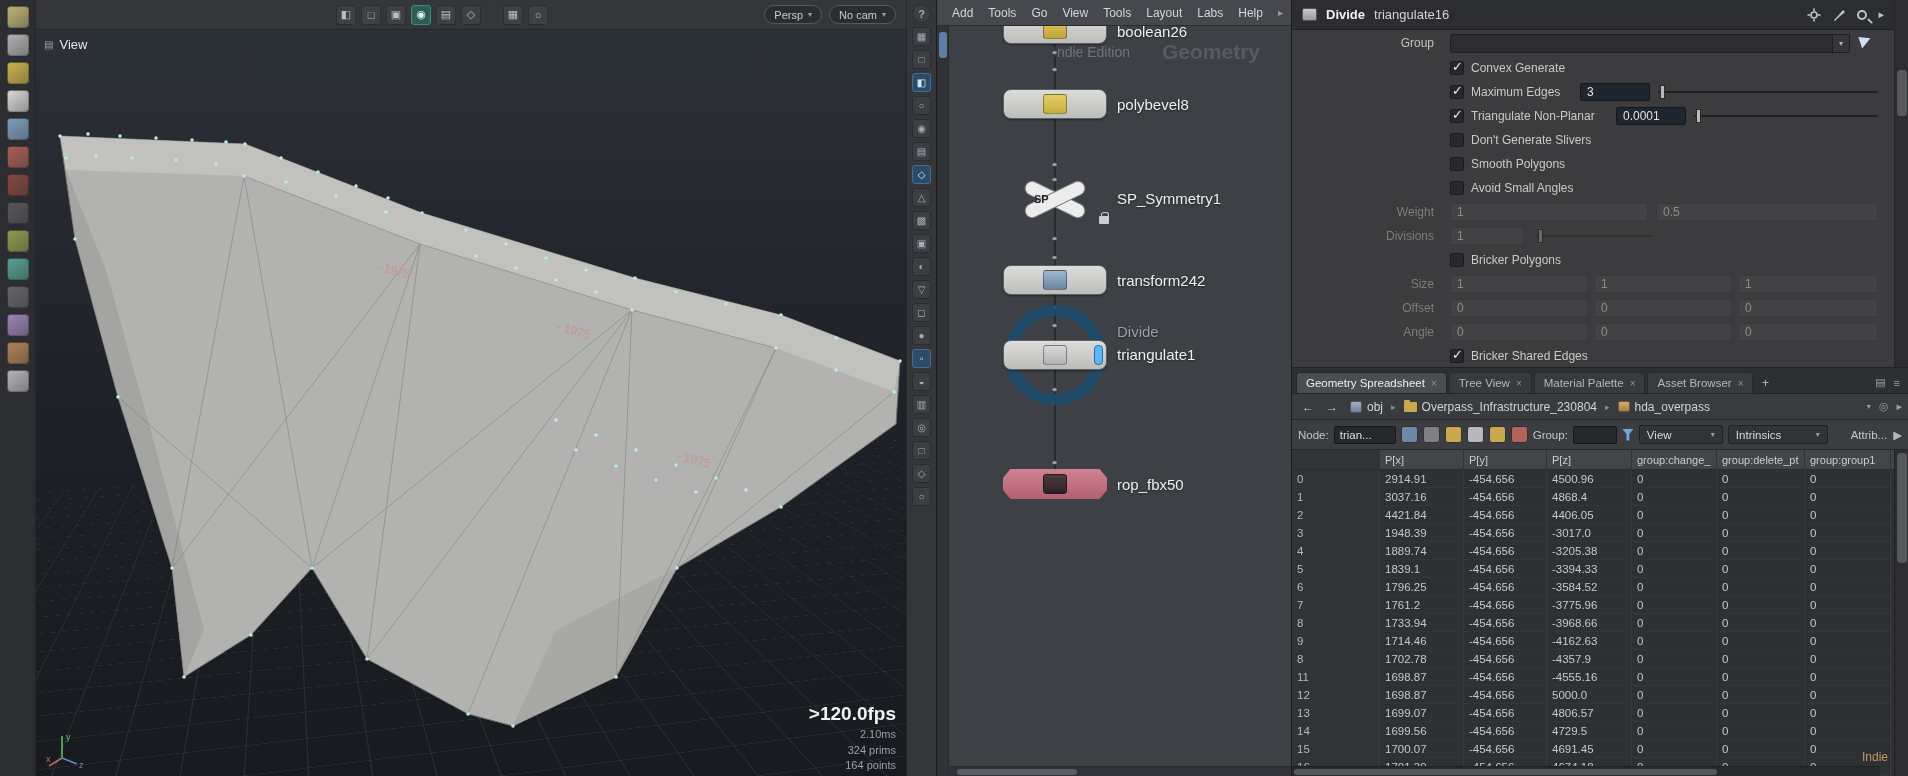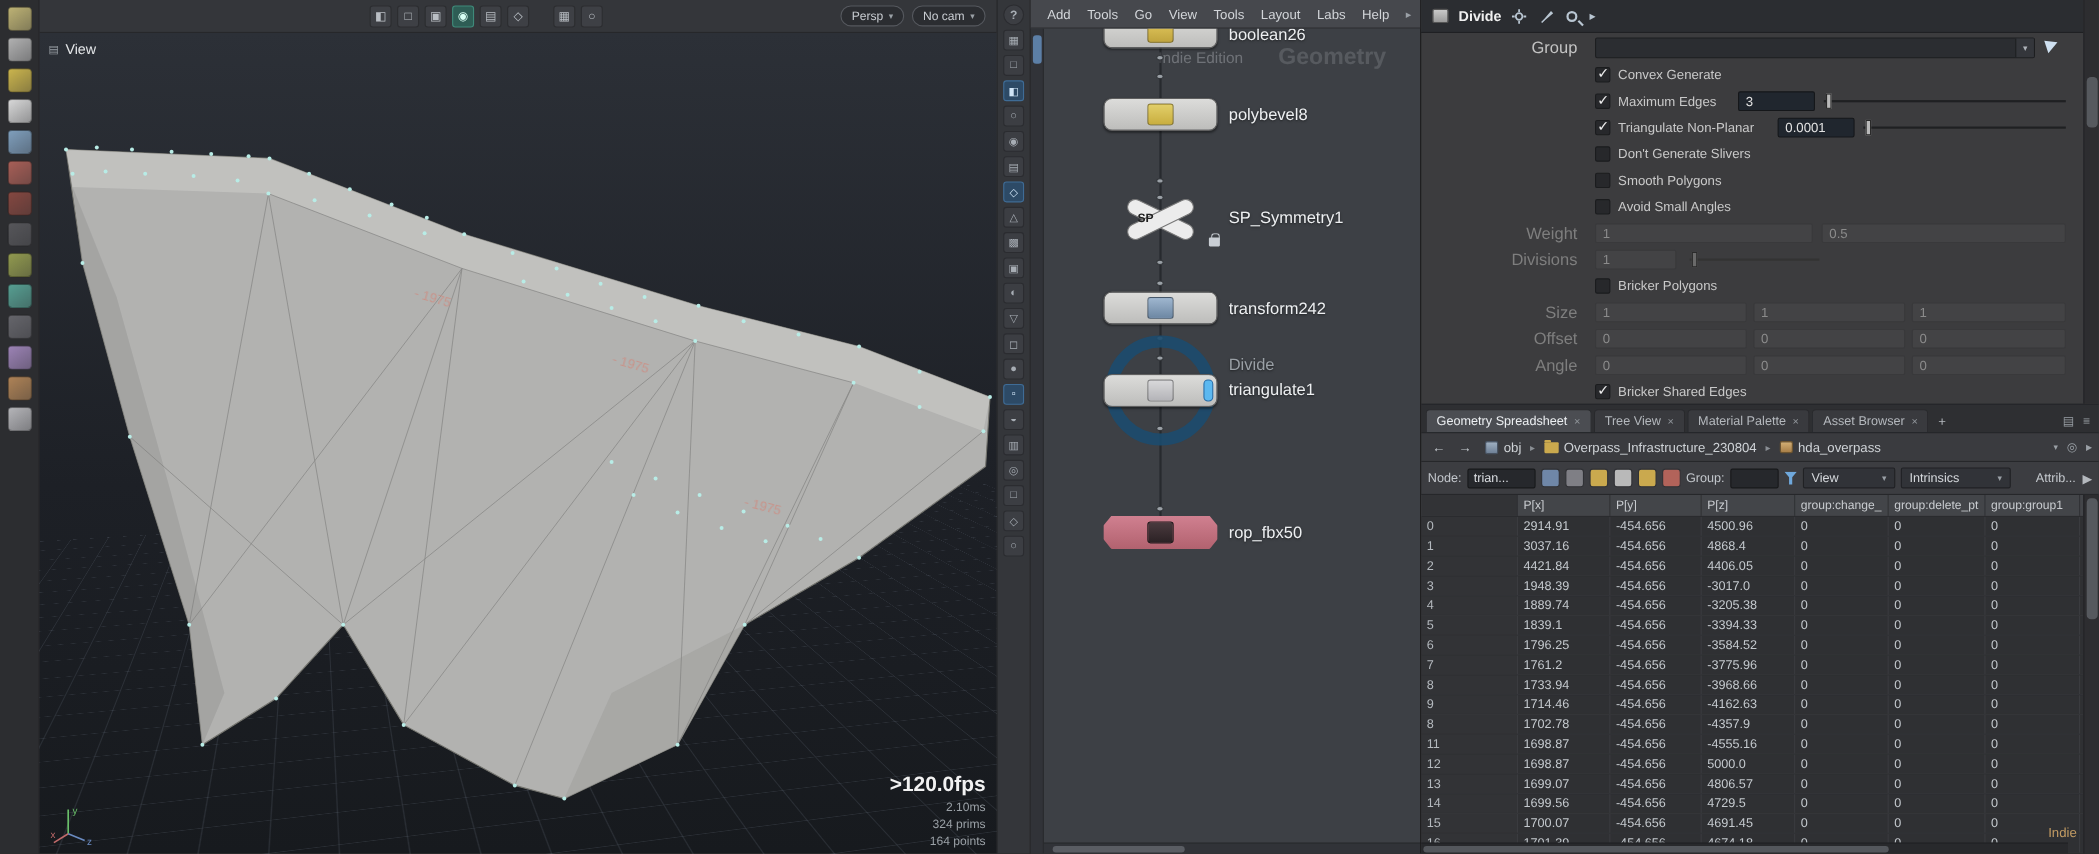--- a/index.html
+++ b/index.html
@@ -72,21 +72,21 @@
 .param-vscroll{width:14px;flex:none;background:#2d2d30;border-left:1px solid #242426;position:relative}
 .param-vscroll .handle{position:absolute;left:2px;top:70px;width:10px;height:46px;background:#56595e;border-radius:4px}
 .param-header{height:30px;background:#2b2d31;border-bottom:1px solid #1f2023;display:flex;align-items:center;padding:0 10px;gap:9px}
 .ph-node-icon{width:15px;height:13px;border-radius:2px;background:linear-gradient(#c9c9c9,#9a9a9a);border:1px solid #555}
 .param-type{font-weight:bold;color:#f0f0f0;font-size:13px}
 .param-name{color:#d5d5d5;font-size:13px;flex:1}
 .hdr-icons{display:flex;gap:11px;align-items:center;color:#b9c6d2}
 .mag{width:10px;height:10px;border:2px solid #b9c6d2;border-radius:50%;position:relative}
 .mag::after{content:"";position:absolute;left:8px;top:8px;width:6px;height:2px;background:#b9c6d2;transform:rotate(45deg)}
 .group-row{height:26px;position:relative;display:flex;align-items:center}
-.p-label{width:150px;flex:none;text-align:right;padding-right:8px;color:#c3c3c3;font-size:15px;white-space:nowrap}
+.p-label{width:150px;flex:none;text-align:right;padding-right:8px;color:#c3c3c3;font-size:12px;white-space:nowrap}
 .p-label.dim{color:#7e7e7e}
 .group-field{position:absolute;left:158px;width:400px;height:19px;background:#2b2d31;border:1px solid #1d1e20;border-radius:2px;display:flex;align-items:center;justify-content:flex-end}
 .dd-btn{width:17px;height:100%;display:flex;align-items:center;justify-content:center;color:#aeb3b9;font-size:8px;border-left:1px solid #1d1e20;background:#34363b}
 .pick-arrow{position:absolute;left:568px;top:5px;width:0;height:0;border-left:11px solid #cfe0f0;border-top:5px solid transparent;border-bottom:7px solid transparent;transform:rotate(-18deg)}
 .param-row{height:24px;position:relative;display:flex;align-items:center}
 .cb{width:14px;height:14px;background:#27282b;border:1px solid #1b1c1e;border-radius:2px;margin-left:8px;position:relative;flex:none}
 .cb .tick{display:none;position:absolute;left:1px;top:-3px;color:#ececec;font-size:13px}
 .cb.checked .tick{display:block}
 .cb-label{margin-left:7px;color:#c9c9c9;font-size:12px;white-space:nowrap}
 .pfield{position:absolute;top:3px;height:18px;background:#20262e;border:1px solid #15171a;border-radius:2px;color:#e2e2e2;font-size:12px;display:flex;align-items:center;padding:0 6px;overflow:hidden}
@@ -398,20 +398,21 @@
     </div>
   </div>
 
   <div class="pane-right">
 
     <div class="param-section">
       <div class="param-main">
         <div class="param-header">
           <span class="ph-node-icon"></span>
           <span class="param-type">Divide</span>
+          <span class="param-name">triangulate16</span>
           <span class="hdr-icons">
             <svg width="14" height="14" viewBox="0 0 14 14">
                 <circle cx="7" cy="7" r="3" fill="none" stroke="#b9c6d2" stroke-width="1.6"></circle>
                 <g stroke="#b9c6d2" stroke-width="1.6">
                   <line x1="7" y1="0.5" x2="7" y2="3"></line>
                   <line x1="7" y1="11" x2="7" y2="13.5"></line>
                   <line x1="0.5" y1="7" x2="3" y2="7"></line>
                   <line x1="11" y1="7" x2="13.5" y2="7"></line>
                 </g>
               </svg>

